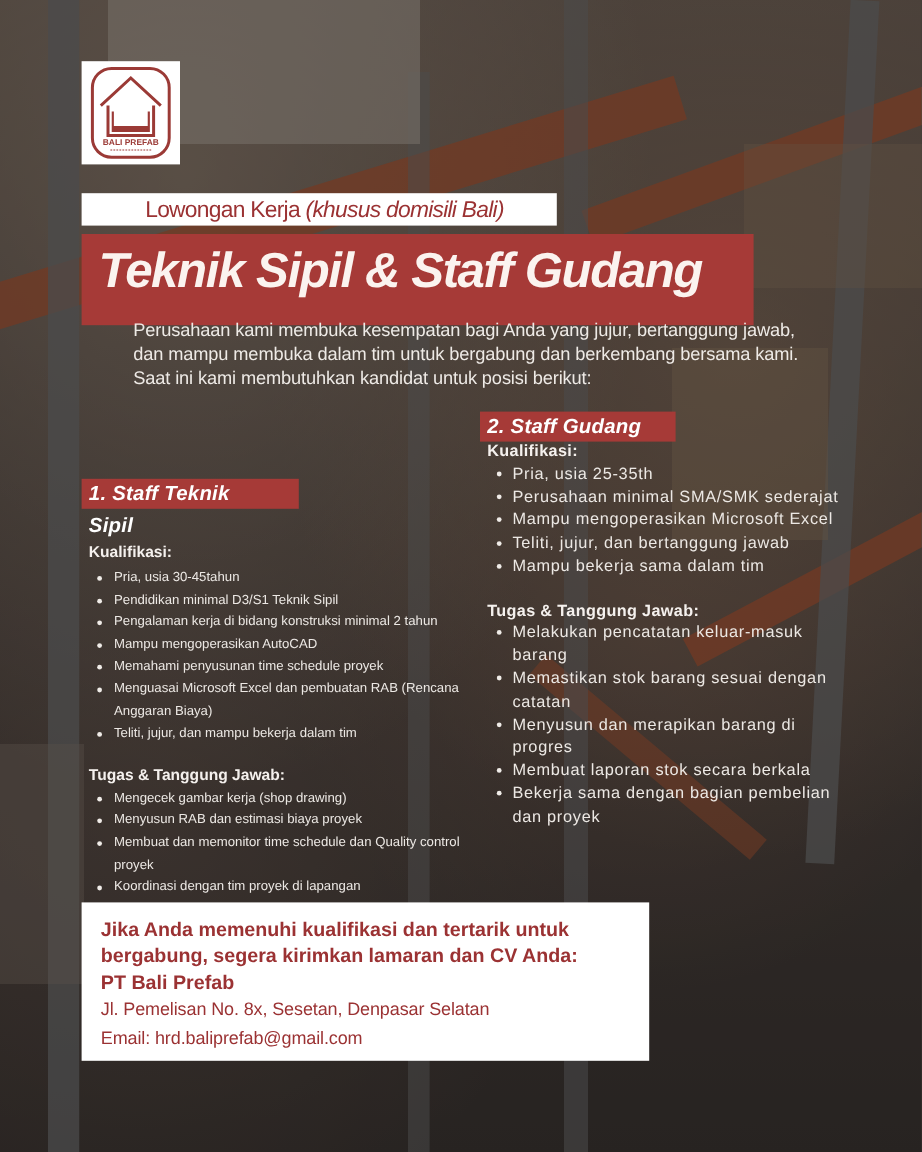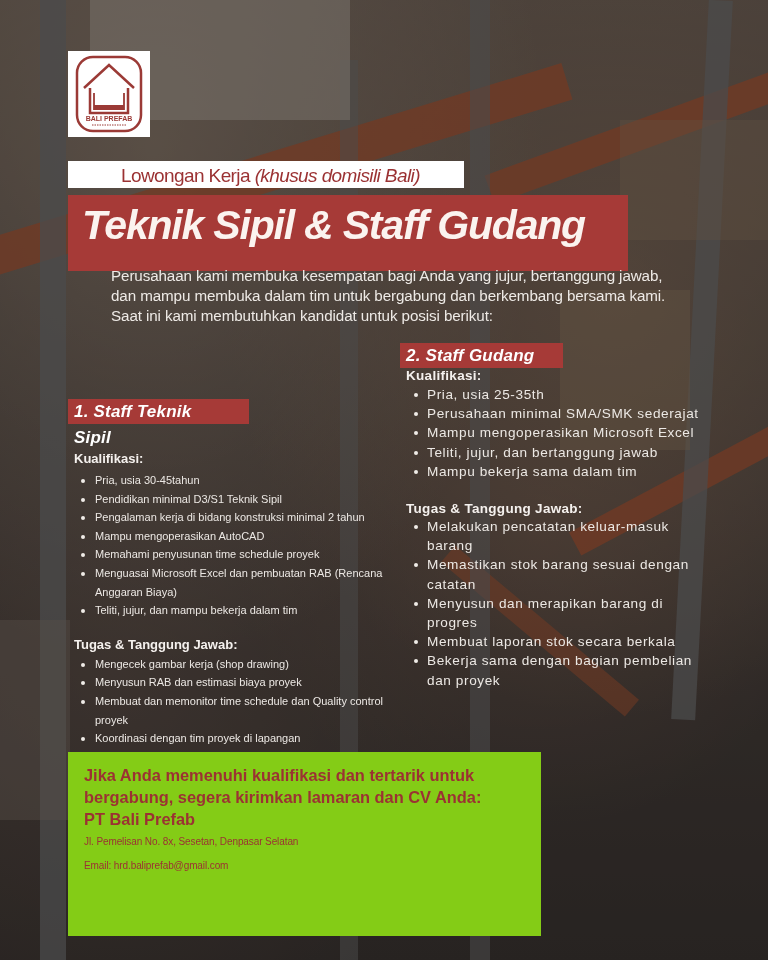--- a/index.html
+++ b/index.html
@@ -81,25 +81,25 @@
 
   .col-right li {
     font-size: 13.6px; line-height: 19.2px; color: #ece8e4; letter-spacing: 0.6px;
   }
   .col-right li::before { top: 8px; left: 14px; }
   .col-right ul { margin-top: 2px; }
   .col-right .sec-h.tugas { margin-top: 20px; }
   .col-right ul.tugas-list { margin-top: 1px; }
 
   .contact {
-    position: absolute; left: 68px; top: 752px; width: 473px; height: 184px;
-    background: #84cc16; padding: 12px 16px;
+    position: absolute; left: 68px; top: 752px; width: 473px; height: 132px;
+    background: #ffffff; padding: 12px 16px;
   }
   .contact .cta { color: #9b3233; font-weight: bold; font-size: 16.4px; line-height: 22px; }
-  .contact .line { color: #9b3233; font-size: 10px; line-height: 24px; letter-spacing: -0.1px; }
+  .contact .line { color: #9b3233; font-size: 15px; line-height: 24px; letter-spacing: -0.1px; }
   .contact .addr { margin-top: 0px; }
 </style>
 </head>
 <body>
 
 <div class="bg">
   <div class="beam" style="left:-20px;top:150px;width:600px;height:38px;transform:rotate(-17deg);"></div>
   <div class="beam" style="left:480px;top:120px;width:320px;height:30px;transform:rotate(-20deg);"></div>
   <div class="beam" style="left:560px;top:470px;width:260px;height:26px;transform:rotate(-28deg);"></div>
   <div class="beam" style="left:420px;top:620px;width:240px;height:22px;transform:rotate(40deg);opacity:.55"></div>

